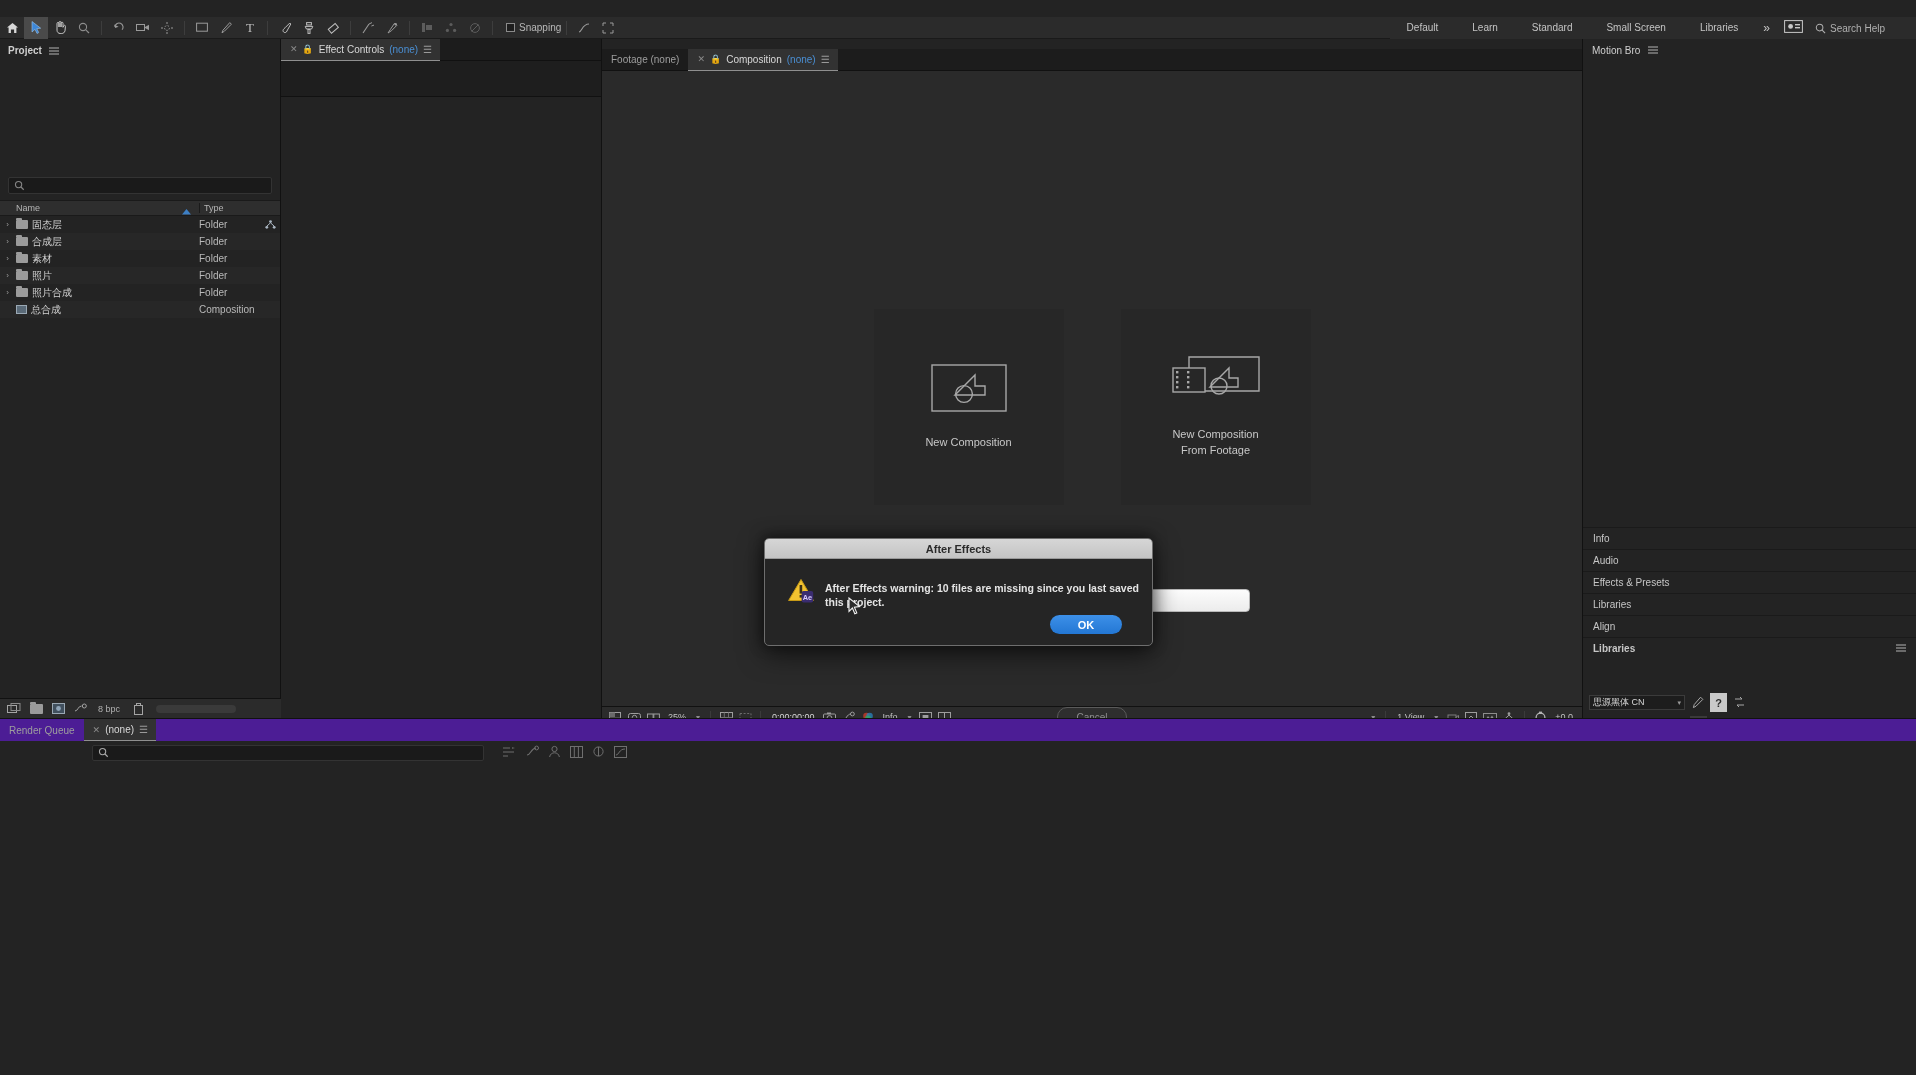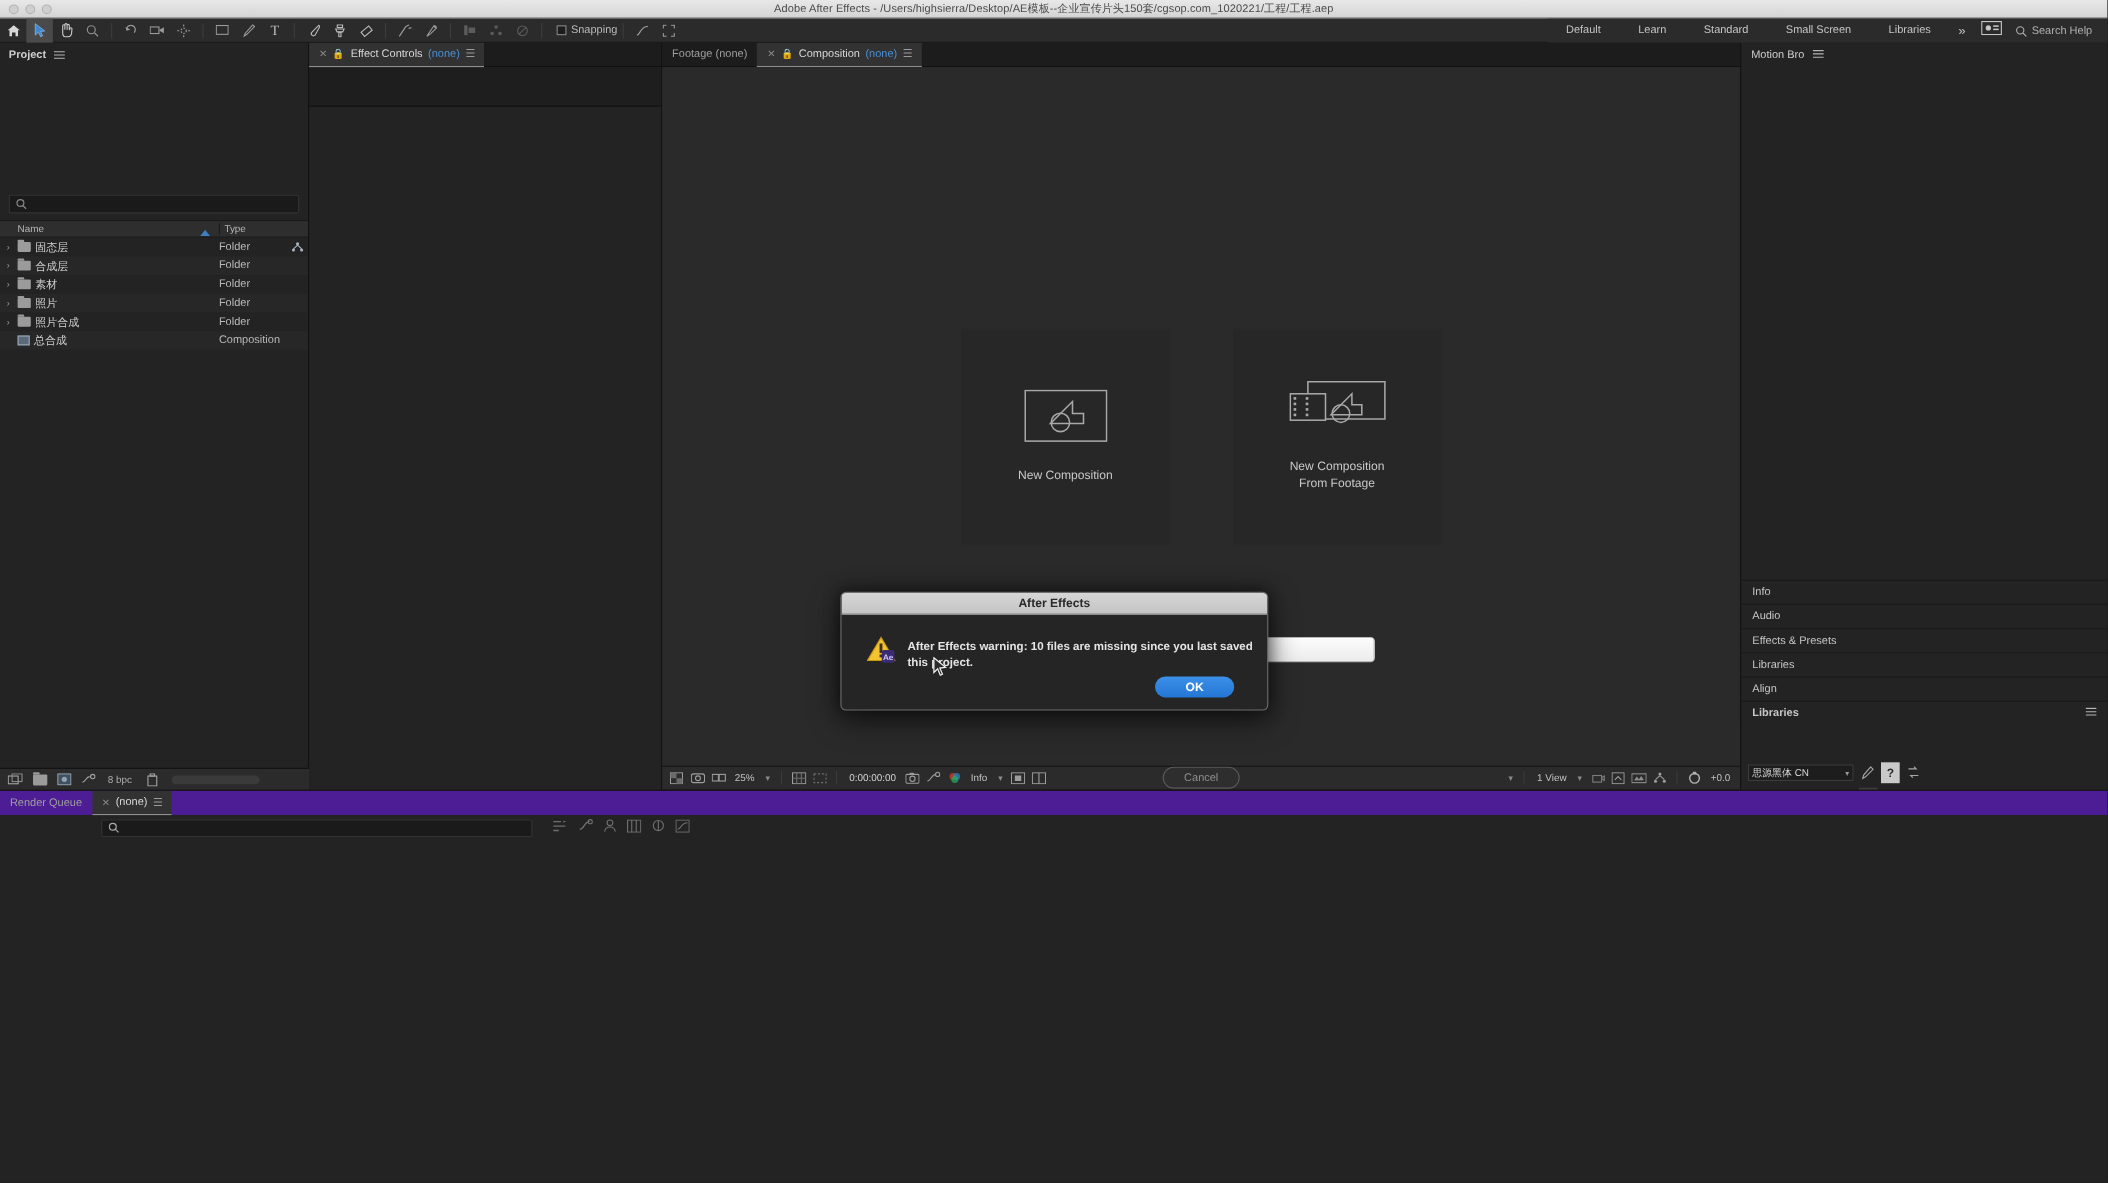--- a/index.html
+++ b/index.html
@@ -46,21 +46,21 @@
   }
   .chk { width: 9px; height: 9px; border: 1px solid #8a8a8a; background: #1d1d1d; }
   .ws-tabs {
     position: absolute; right: 0; top: 17px; height: 22px;
     display: flex; align-items: center; background: #2b2b2b;
   }
   .ws-tab { font-size: 10px; color: #c4c4c4; padding: 0 17px; line-height: 22px; }
   .ws-more { font-size: 12px; color: #c4c4c4; padding: 0 8px; }
   .search-help {
     display: flex; align-items: center; gap: 4px; font-size: 10px;
-    color: #b0b0b0; padding-right: 14px; padding-left: 6px;
+    color: #b0b0b0; padding-right: 31px; padding-left: 6px;
   }
 
   
   .panel { position: absolute; background: #232323; }
   .panel-tabbar {
     height: 22px; background: #1c1c1c; display: flex; align-items: center;
     border-bottom: 1px solid #111;
   }
   .ptab {
     display: flex; align-items: center; gap: 5px; height: 22px;
@@ -119,21 +119,21 @@
   .pf-slider { flex: 1; height: 8px; background: #3a3a3a; border-radius: 4px;
                margin-left: 6px; margin-right: 4px; max-width: 80px;}
 
   
   #effect-panel { left: 281px; top: 39px; width: 321px; height: 679px;
                   border-right: 1px solid #111; }
   .ec-body { height: 657px; background: #232323; }
   .ec-top { height: 36px; background: #1e1e1e; border-bottom: 1px solid #111; }
 
   
-  #comp-panel { left: 602px; top: 39px; width: 980px; height: 679px; }
+  #comp-panel { left: 602px; top: 49px; width: 980px; height: 679px; }
   .comp-viewer { height: 635px; background: #2a2a2a; position: relative; }
   .comp-center {
     position: absolute; left: 0; right: 0; top: 238px;
     display: flex; justify-content: center; gap: 57px;
   }
   .comp-card {
     width: 190px; height: 196px; background: #272727;
     display: flex; flex-direction: column; align-items: center;
     justify-content: center; gap: 22px;
   }
@@ -244,28 +244,20 @@
            margin-left: 4px; line-height: 40px; }
   .wm-play { width: 34px; height: 34px; margin-left: -4px; }
   .wm-url { font-size: 24px; font-weight: bold; color: #2e6f9e;
             letter-spacing: 0.3px; margin-top: -2px; }
 </style>
 </head>
 <body>
 
 <div class="app">
 
-  <div class="titlebar">
-    <div class="traffic">
-      <div class="dot"></div>
-      <div class="dot"></div>
-      <div class="dot"></div>
-    </div>
-    <div class="title-text">Adobe After Effects - /Users/highsierra/Desktop/AE模板--企业宣传片头150套/cgsop.com_1020221/工程/工程.aep</div>
-  </div>
 
   <div class="toolbar">
     <div class="tb-btn">
       <svg width="13" height="12" viewBox="0 0 13 12">
           <path d="M6.5 1 1 5.5h1.6V11h2.3V7.6h3.2V11h2.3V5.5H12z" fill="#d8d8d8"></path>
         </svg>
     </div>
     <div class="tb-btn sel blue">
       <svg width="11" height="13" viewBox="0 0 11 13">
           <path d="M1 0.5 1 11 4 8.3 6 12.5 7.7 11.6 5.8 7.6 9.7 7.2z" fill="#3d87d8" stroke="#9cc4ea" stroke-width=".6"></path>

